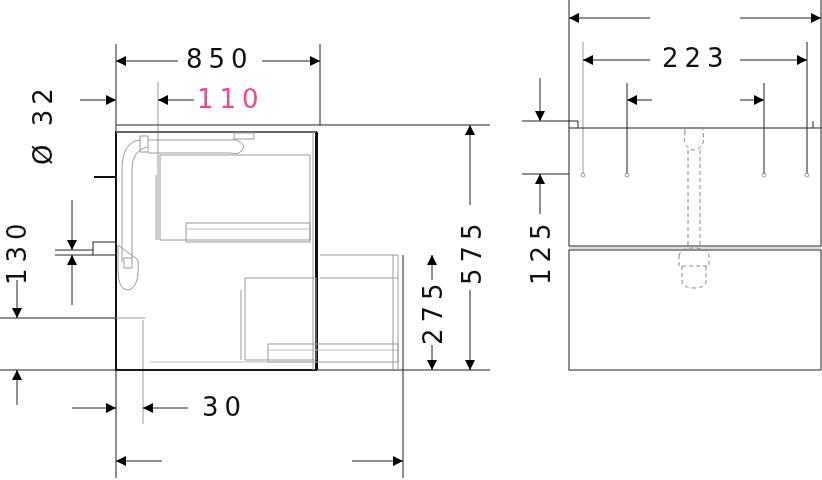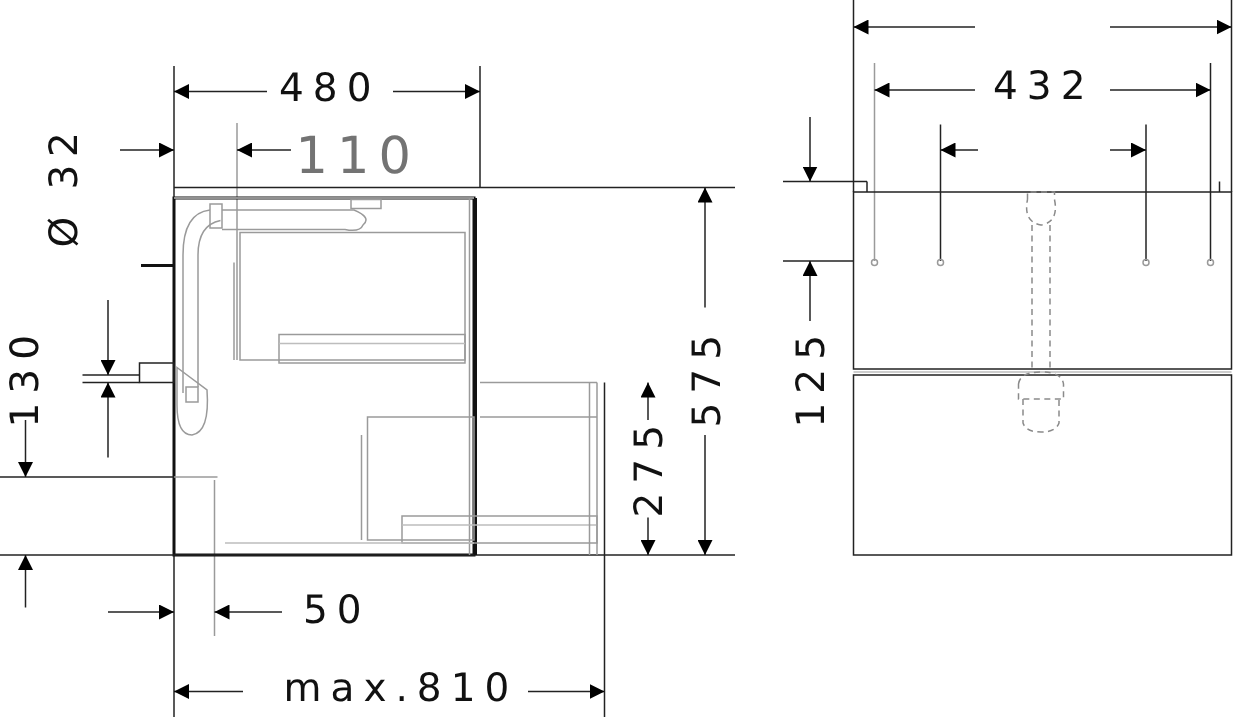--- a/index.html
+++ b/index.html
@@ -129,24 +129,23 @@
 
     <line class="thin" x1="583" y1="60" x2="650" y2="60" marker-start="url(#ah)"></line>
     <line class="thin" x1="740" y1="60" x2="807" y2="60" marker-end="url(#ah)"></line>
 
     <line class="thin" x1="627" y1="100" x2="652" y2="100" marker-start="url(#ah)"></line>
     <line class="thin" x1="740" y1="100" x2="764" y2="100" marker-end="url(#ah)"></line>
   </g>
 </svg>
 
 <div style="position:absolute;left:0;top:0;width:822px;height:480px;">
-  <span style="position:absolute;left:186px;top:44px;font-size:26px;letter-spacing:6px;color:#111;">480</span>
-  <span style="position:absolute;left:197px;top:84px;font-size:34px;letter-spacing:6px;color:#737373;text-align:right;">110</span>
+  <span style="position:absolute;left:186px;top:44px;font-size:26px;letter-spacing:6px;color:#111;">850</span>
+  <span style="position:absolute;left:197px;top:84px;font-size:26px;letter-spacing:6px;color:#ec4899;text-align:right;">110</span>
   <span style="position:absolute;left:28px;top:165px;font-size:26px;letter-spacing:5px;color:#111;transform:rotate(-90deg);transform-origin:left top;white-space:nowrap;">Ø 32</span>
   <span style="position:absolute;left:2px;top:285px;font-size:26px;letter-spacing:6px;color:#111;transform:rotate(-90deg);transform-origin:left top;white-space:nowrap;">130</span>
   <span style="position:absolute;left:457px;top:285px;font-size:26px;letter-spacing:6px;color:#111;transform:rotate(-90deg);transform-origin:left top;white-space:nowrap;">575</span>
   <span style="position:absolute;left:418px;top:345px;font-size:26px;letter-spacing:6px;color:#111;transform:rotate(-90deg);transform-origin:left top;white-space:nowrap;">275</span>
-  <span style="position:absolute;left:202px;top:392px;font-size:26px;letter-spacing:6px;color:#111;">50</span>
-  <span style="position:absolute;left:189px;top:444px;font-size:26px;letter-spacing:6px;color:#111;">max.810</span>
+  <span style="position:absolute;left:202px;top:392px;font-size:26px;letter-spacing:6px;color:#111;">30</span>
 
-  <span style="position:absolute;left:662px;top:43px;font-size:26px;letter-spacing:6px;color:#111;">432</span>
+  <span style="position:absolute;left:662px;top:43px;font-size:26px;letter-spacing:6px;color:#111;">223</span>
   <span style="position:absolute;left:526px;top:285px;font-size:26px;letter-spacing:6px;color:#111;transform:rotate(-90deg);transform-origin:left top;white-space:nowrap;">125</span>
 </div>
 
 </body></html>

